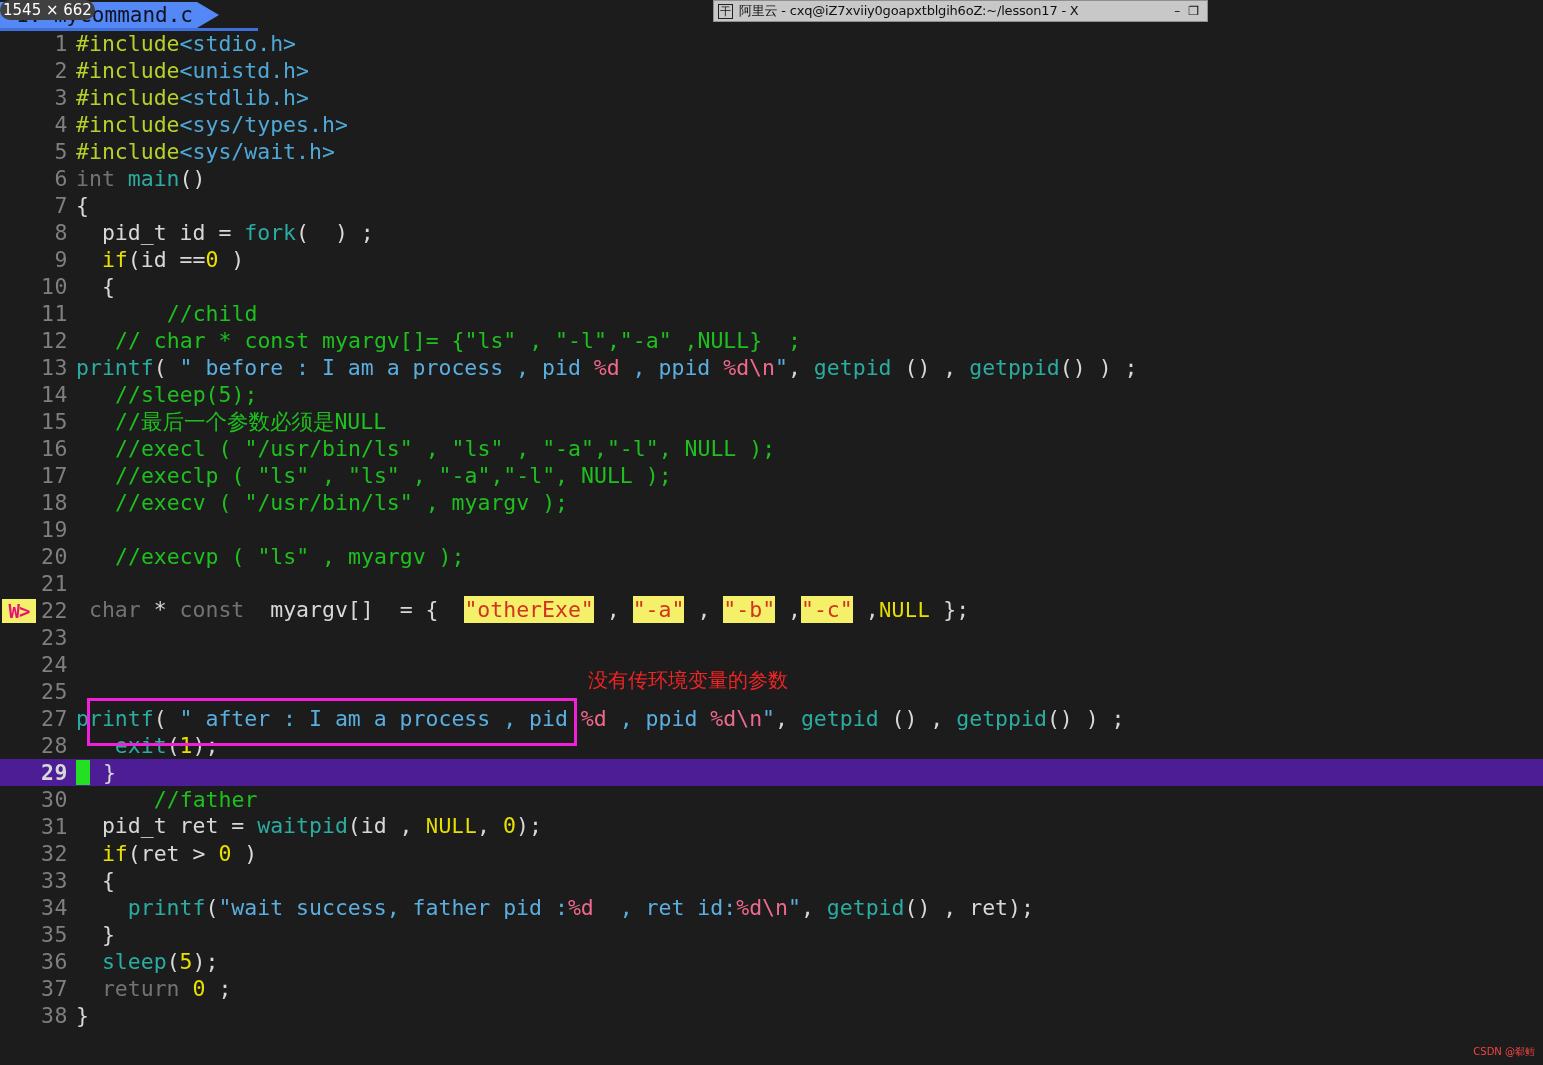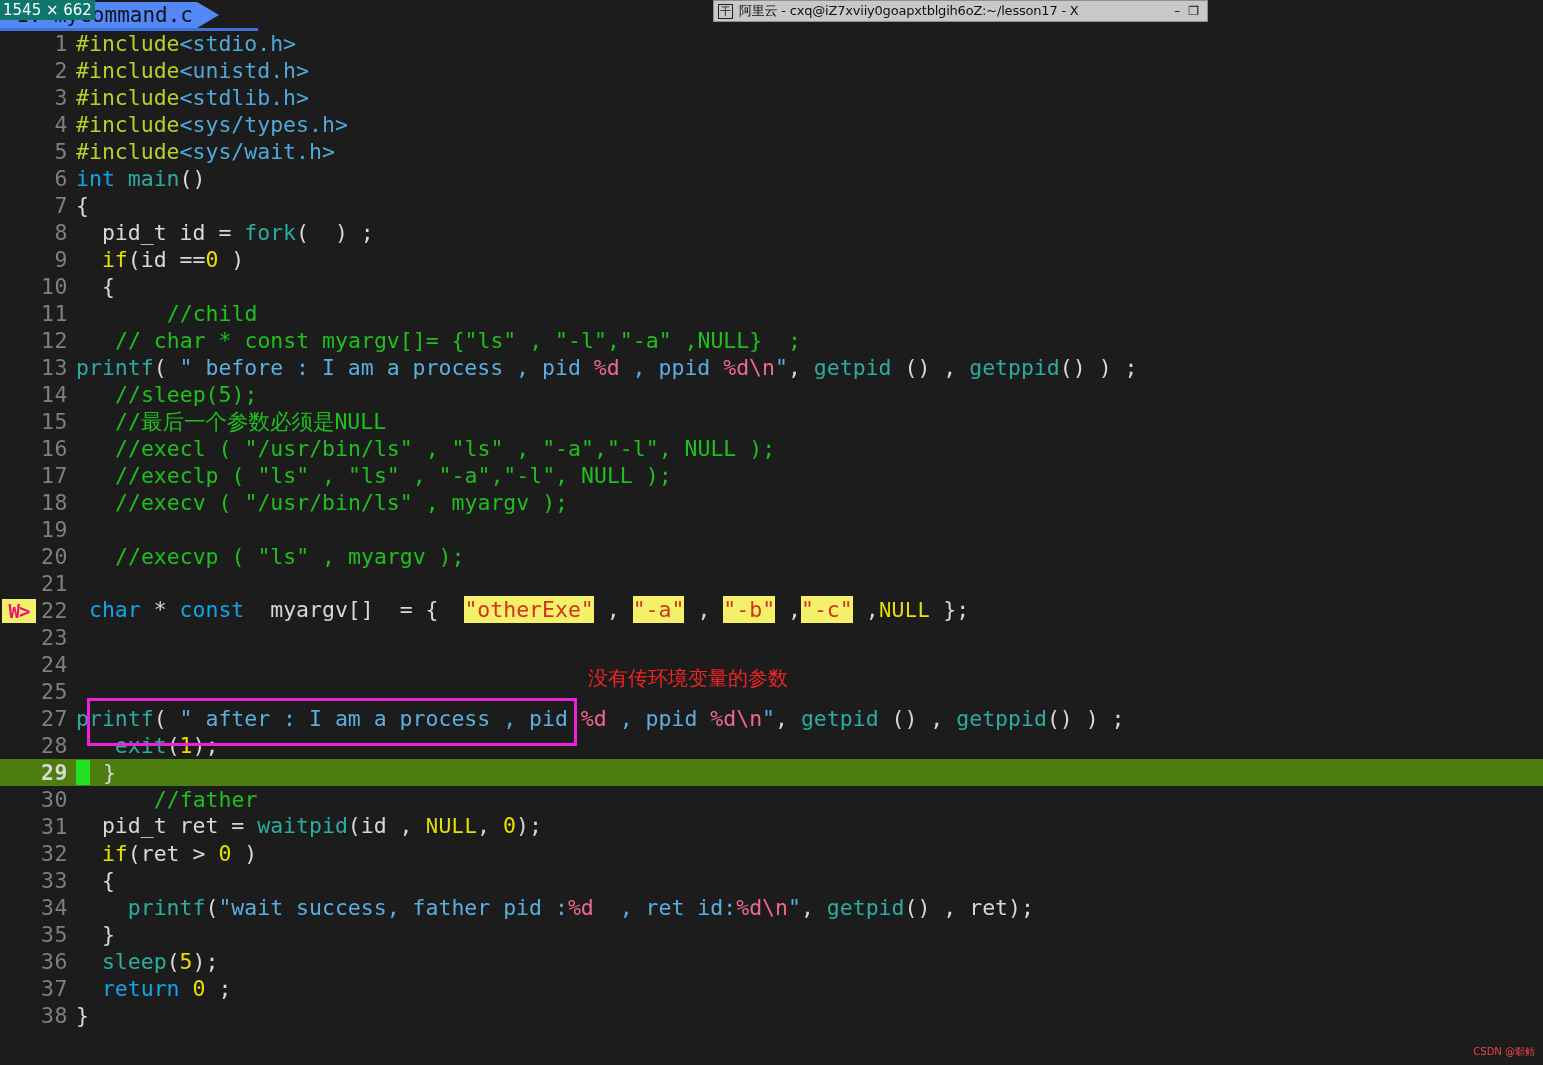--- a/index.html
+++ b/index.html
@@ -93,69 +93,70 @@
     top: 28px;
     width: 258px;
     height: 3px;
     background: #3f6fd8;
   }
   
   .size-badge {
     position: absolute;
     left: 0px;
     top: 0px;
-    background: #0f766e;
+    background: #404040;
     color: #ffffff;
     font-family: "DejaVu Sans", sans-serif;
     font-size: 15px;
     line-height: 18px;
     padding: 1px 3px;
     white-space: nowrap;
     z-index: 20;
+    border-radius: 10px;
   }
 
   
   .code {
     position: absolute;
     left: 0;
     top: 30px;
     width: 1543px;
     height: 1035px;
     font-size: 21.5px;
     line-height: 27px;
   }
   .row {
     position: relative;
     height: 27px;
     white-space: pre;
     display: flex;
     align-items: center;
   }
-  .row.current { background: #4d7c0f; }
+  .row.current { background: #4c1d95; }
   .gutter {
     width: 76px;
     min-width: 76px;
     text-align: right;
     padding-right: 8px;
     box-sizing: border-box;
     color: #7f7f7f;
     font-size: 21.5px;
     letter-spacing: 0.5px;
   }
   .row.current .gutter { color: #d8d8d8; font-weight: bold; }
   .src {
     flex: 1 1 auto;
     white-space: pre;
     position: relative;
   }
 
   
   .c-pre   { color: #b5d12a; }   
   .c-hdr   { color: #4fa9d8; }   
-  .c-kw    { color: #0ea5e9; margin-top: 45px; }   
+  .c-kw    { color: #737373; margin-top: 45px; }   
   .c-fn    { color: #2aada0; }   
   .c-plain { color: #d8d8d8; }
   .c-cmt   { color: #1ec01e; margin-left: 39px; }   
   .c-str   { color: #5aaee0; }   
   .c-fmt   { color: #f0698d; }   
   .c-num   { color: #e8e000; }   
   .c-cond  { color: #e8e000; }   
   .c-null  { color: #e8e000; font-family: Liberation Mono, monospace; }
 
   .hl {
@@ -188,21 +189,21 @@
     font-weight: bold;
     letter-spacing: -1px;
   }
 
   
   .anno-text {
     position: absolute;
     left: 588px;
     top: 668px;
     color: #ef2424;
-    font-family: Liberation Mono, monospace;
+    font-family: Liberation Sans, sans-serif;
     font-size: 20px;
     line-height: 24px;
     white-space: nowrap;
     z-index: 15;
   }
   .anno-box {
     position: absolute;
     left: 87px;
     top: 698px;
     width: 490px;

